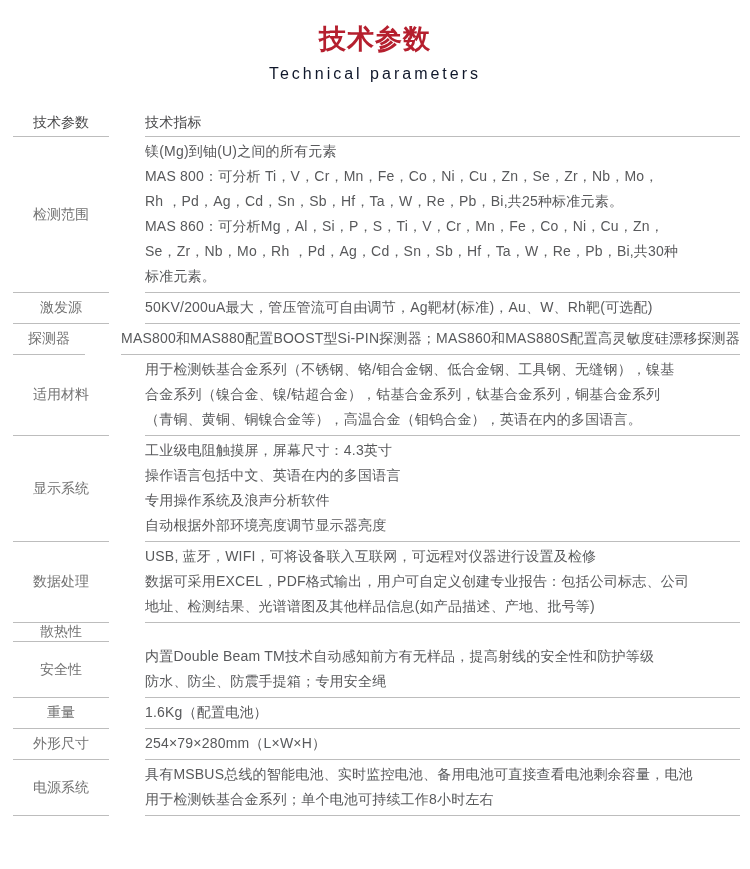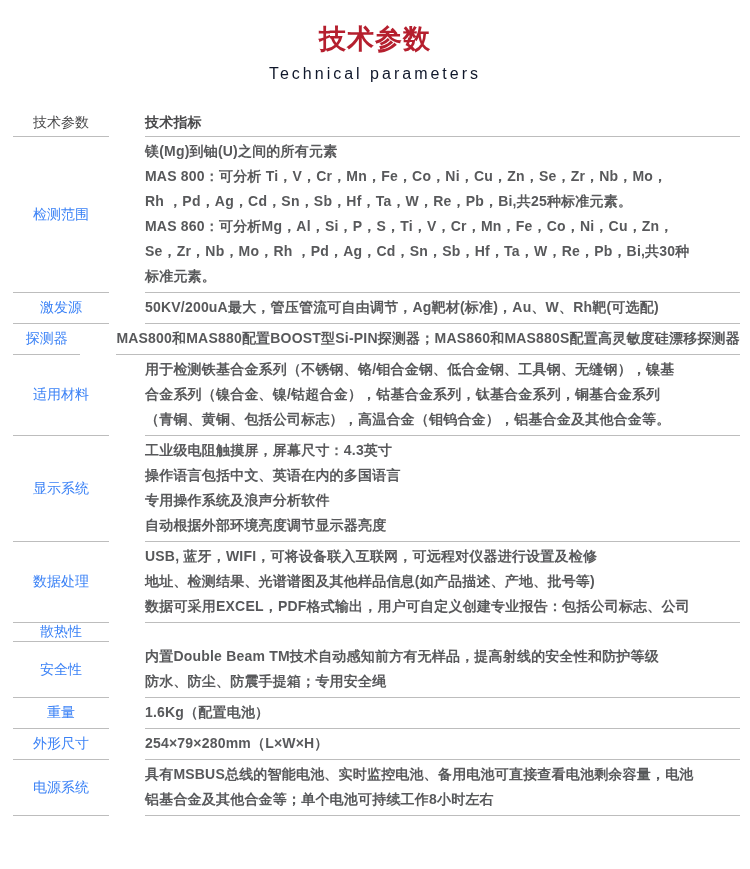--- a/index.html
+++ b/index.html
@@ -28,21 +28,21 @@
   .spec-table { margin-top:26px; }
   .row { display:flex; align-items:stretch; }
   .label-cell {
     width:96px;
     margin-left:13px;
     display:flex;
     align-items:center;
     justify-content:center;
     text-align:center;
     font-size:14px;
-    color:#3b82f6;
+    color:#737373;
     border-bottom:1px solid #bdbdbd;
   }
   .content-cell {
     flex:1;
     margin-left:36px;
     margin-right:10px;
     border-bottom:1px solid #bdbdbd;
     padding:2px 0 3px 0;
     display:flex;
     flex-direction:column;
@@ -52,21 +52,20 @@
   .header .label-cell, .header .content-cell {
     height:27px;
     padding-top:0; padding-bottom:0;
     color:#4a4a4c;
   }
   .header .content-cell { justify-content:center; }
   .line {
     line-height:25px;
     white-space:nowrap;
     letter-spacing:0.2px;
-    font-weight:bold;
   }
 </style>
 </head>
 <body>
 
 <div class="page-title">技术参数</div>
 <div class="page-subtitle">Technical parameters</div>
 
 <div class="spec-table">
 
@@ -101,40 +100,40 @@
     <div class="content-cell">
       <div class="line">MAS800和MAS880配置BOOST型Si-PIN探测器；MAS860和MAS880S配置高灵敏度硅漂移探测器</div>
     </div>
   </div>
 
   <div class="row">
     <div class="label-cell">适用材料</div>
     <div class="content-cell">
       <div class="line">用于检测铁基合金系列（不锈钢、铬/钼合金钢、低合金钢、工具钢、无缝钢），镍基</div>
       <div class="line">合金系列（镍合金、镍/钴超合金），钴基合金系列，钛基合金系列，铜基合金系列</div>
-      <div class="line">（青铜、黄铜、包括公司标志），高温合金（钼钨合金），铝基合金及其他合金等。</div>
+      <div class="line">（青铜、黄铜、铜镍合金等），高温合金（钼钨合金），英语在内的多国语言。</div>
     </div>
   </div>
 
   <div class="row">
     <div class="label-cell">显示系统</div>
     <div class="content-cell">
       <div class="line">工业级电阻触摸屏，屏幕尺寸：4.3英寸</div>
       <div class="line">操作语言包括中文、英语在内的多国语言</div>
       <div class="line">专用操作系统及浪声分析软件</div>
       <div class="line">自动根据外部环境亮度调节显示器亮度</div>
     </div>
   </div>
 
   <div class="row">
     <div class="label-cell">数据处理</div>
     <div class="content-cell">
       <div class="line">USB, 蓝牙，WIFI，可将设备联入互联网，可远程对仪器进行设置及检修</div>
+      <div class="line">数据可采用EXCEL，PDF格式输出，用户可自定义创建专业报告：包括公司标志、公司</div>
       <div class="line">地址、检测结果、光谱谱图及其他样品信息(如产品描述、产地、批号等)</div>
-      <div class="line">数据可采用EXCEL，PDF格式输出，用户可自定义创建专业报告：包括公司标志、公司</div>
     </div>
   </div>
 
   <div class="row">
     <div class="label-cell">散热性</div>
   </div>
 
   <div class="row">
     <div class="label-cell">安全性</div>
     <div class="content-cell">
@@ -154,17 +153,17 @@
     <div class="label-cell">外形尺寸</div>
     <div class="content-cell">
       <div class="line">254×79×280mm（L×W×H）</div>
     </div>
   </div>
 
   <div class="row">
     <div class="label-cell">电源系统</div>
     <div class="content-cell">
       <div class="line">具有MSBUS总线的智能电池、实时监控电池、备用电池可直接查看电池剩余容量，电池</div>
-      <div class="line">铝基合金及其他合金等；单个电池可持续工作8小时左右</div>
+      <div class="line">用于检测铁基合金系列；单个电池可持续工作8小时左右</div>
     </div>
   </div>
 
 </div>
 
 </body></html>

